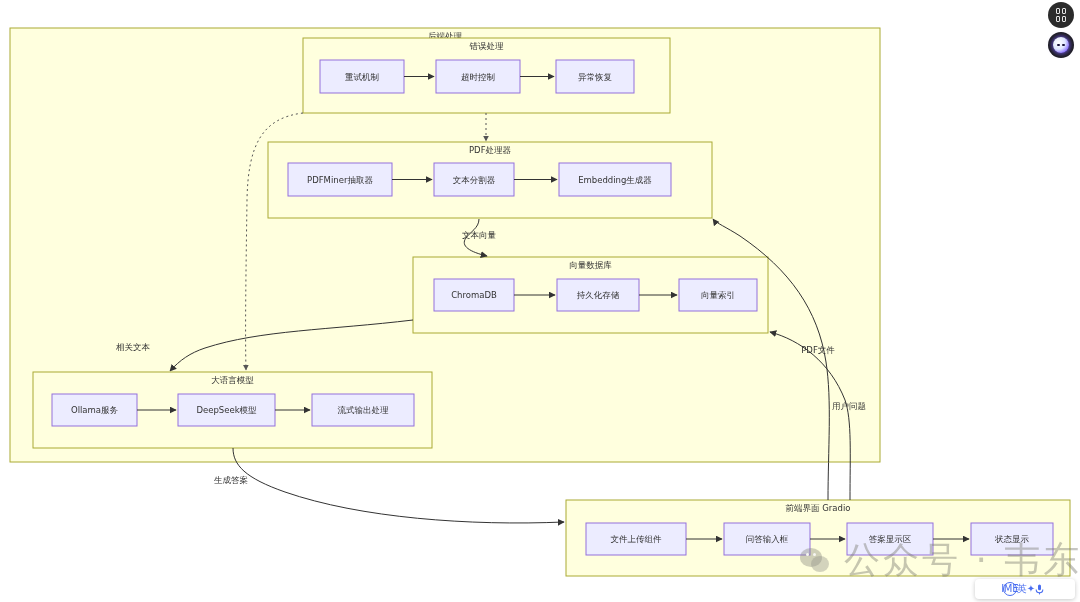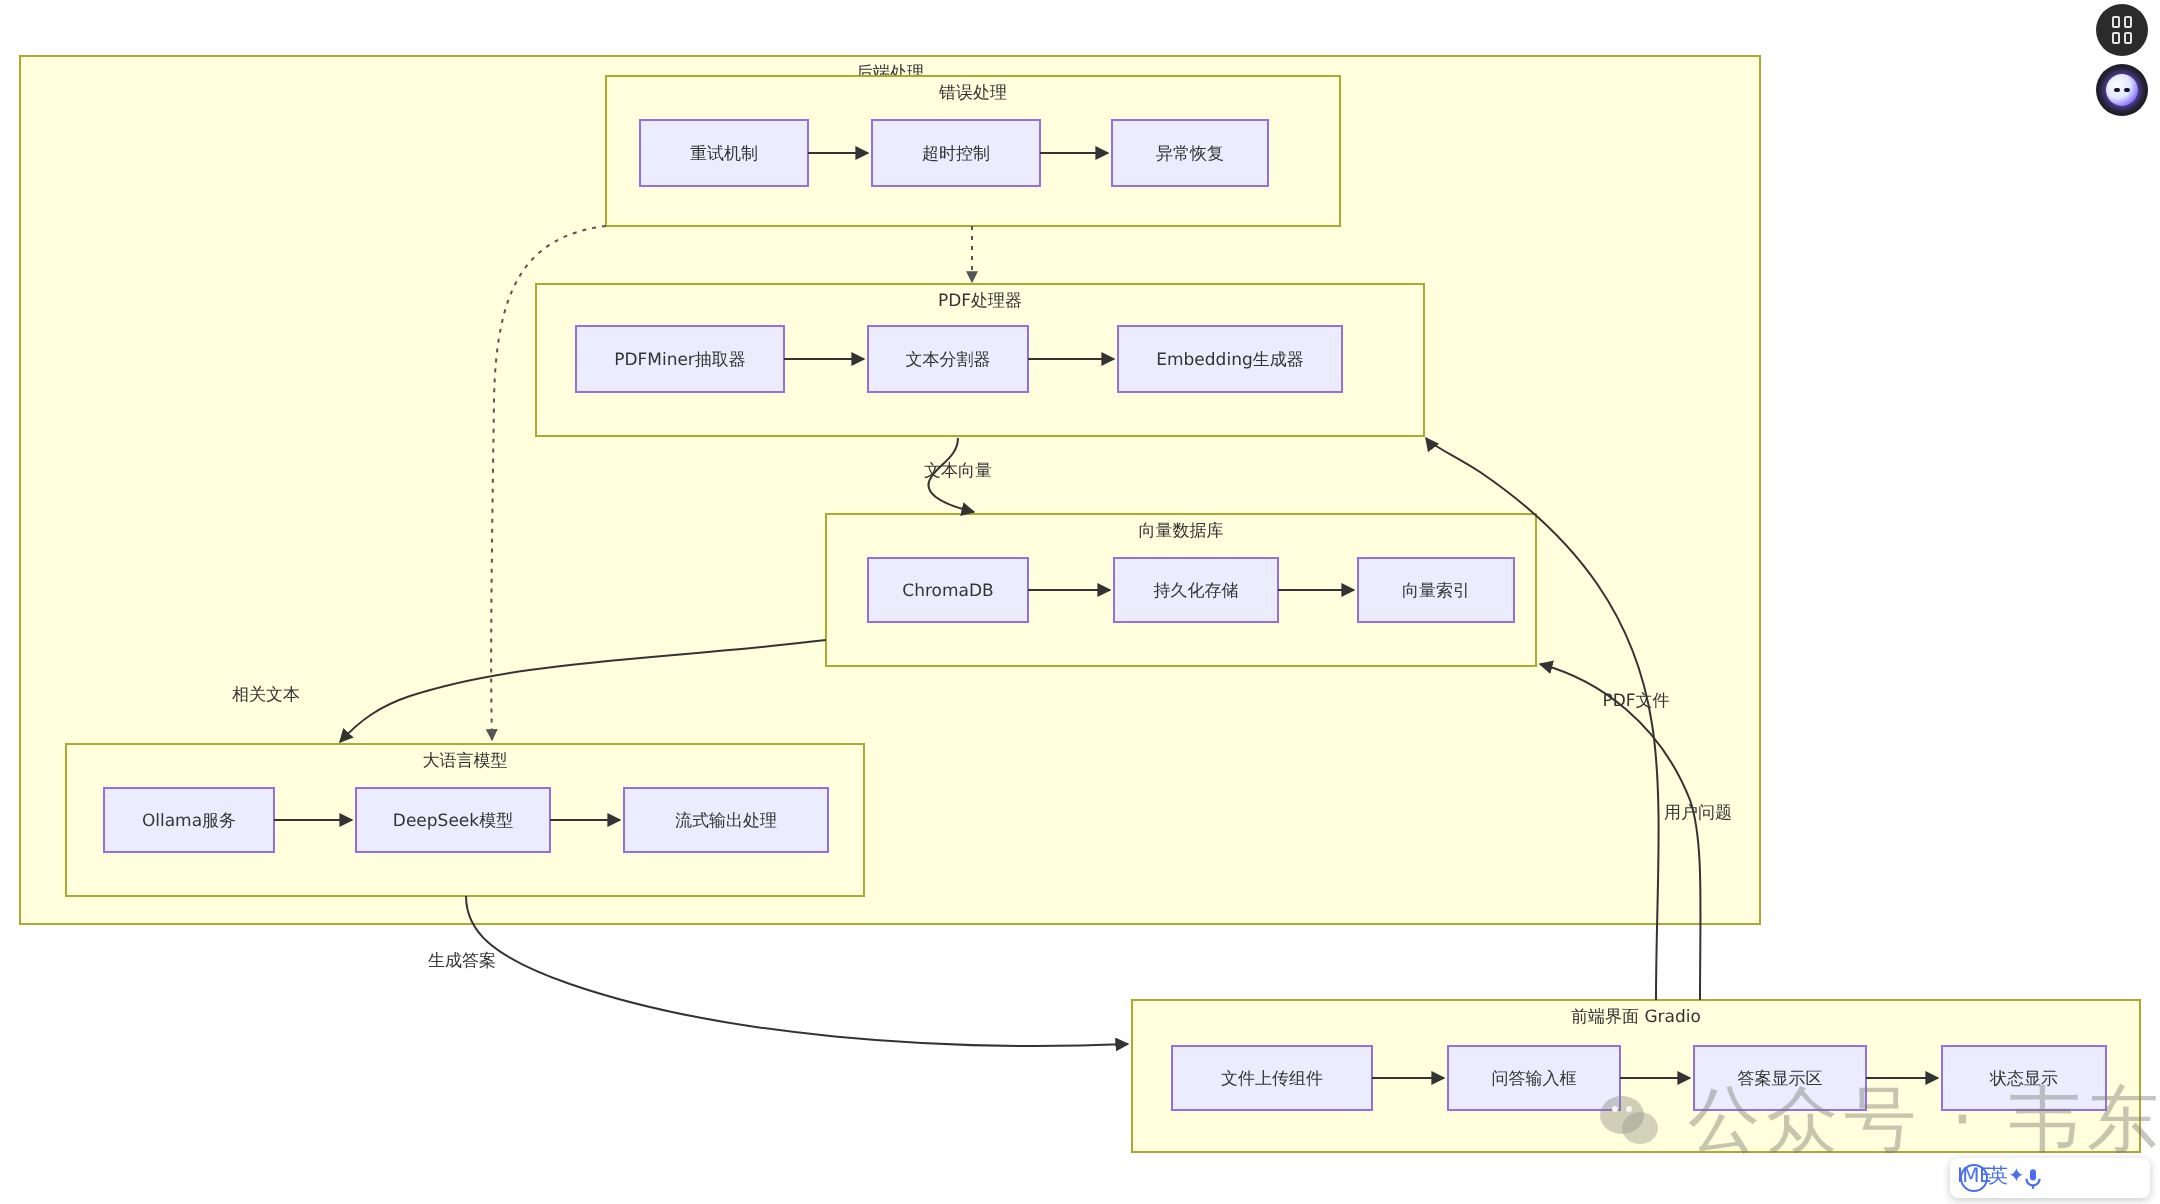--- a/index.html
+++ b/index.html
@@ -34,21 +34,21 @@
   .fab-eyes{display:flex;gap:2.5px;}
   .fab-eyes i{display:block;width:2.6px;height:2.6px;border-radius:50%;background:#18123a;}
   .grid4{display:grid;grid-template-columns:4px 4px;grid-template-rows:6px 6px;gap:2px;}
   .grid4 i{display:block;border:1.2px solid #e3e3e3;border-radius:1px;}
 
   
   #ime-bar{
     position:absolute;left:975px;top:579px;width:100px;height:20px;
     background:#ffffff;border-radius:4px;
     box-shadow:0 1px 4px rgba(0,0,0,.22);
-    display:flex;align-items:center;justify-content:flex-start;
+    display:flex;align-items:center;justify-content:center;
     padding:0 5px;box-sizing:border-box;
   }
   #ime-bar .it{color:#4a6ef0;font-size:10px;line-height:1;display:flex;align-items:center;}
   .ime-logo{
     width:12px;height:12px;border:1.2px solid #4a6ef0;border-radius:50%;
     display:flex;align-items:center;justify-content:center;
     font-size:5px;color:#4a6ef0;letter-spacing:-.3px;
   }
   .ime-grid{display:grid;grid-template-columns:3.5px 3.5px;grid-template-rows:3.5px 3.5px;gap:1.6px;}
   .ime-grid i{display:block;background:#4a6ef0;border-radius:.5px;}

